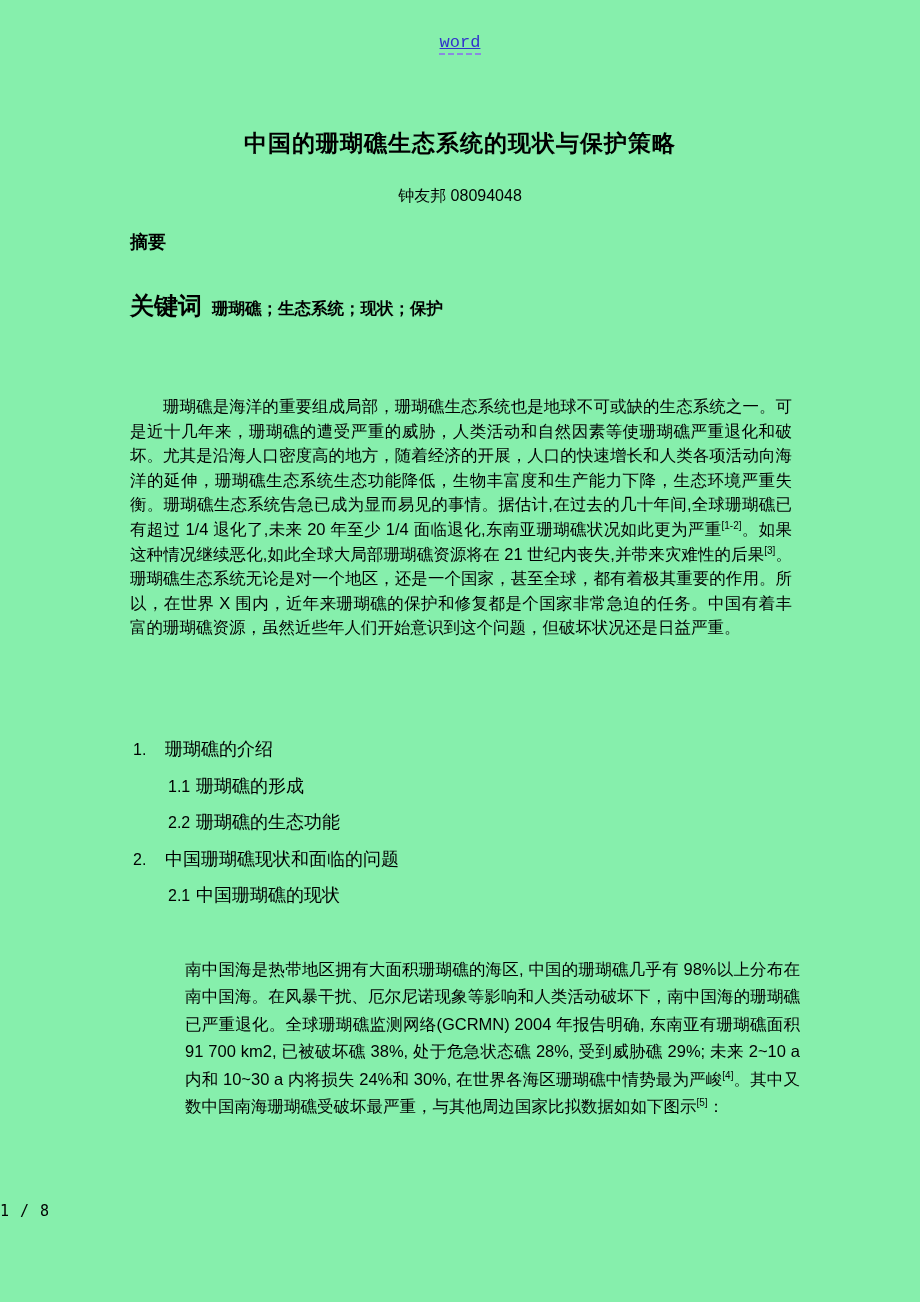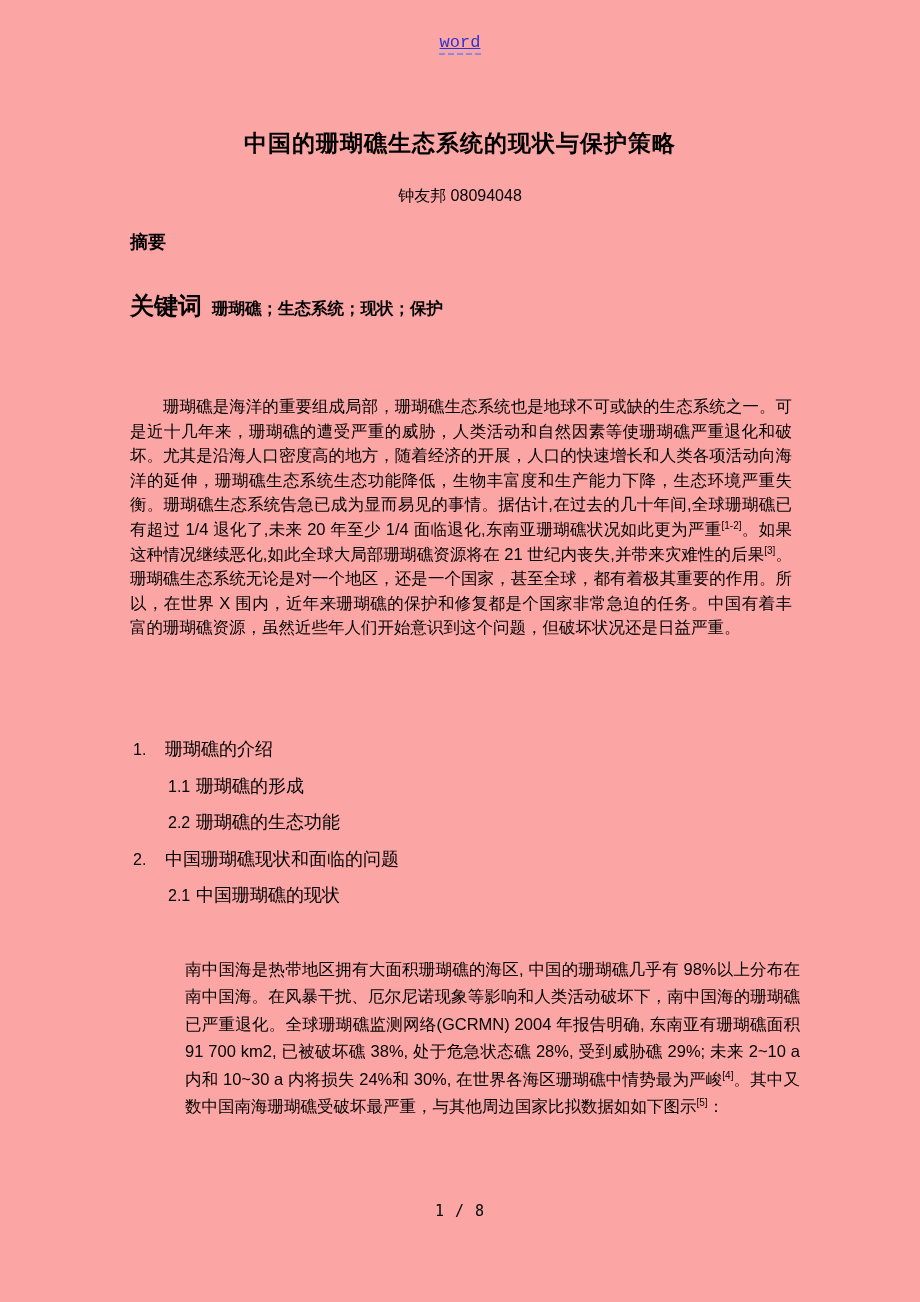--- a/index.html
+++ b/index.html
@@ -4,21 +4,21 @@
 <style>
   html, body {
     margin: 0;
     padding: 0;
     background: #ffffff;
   }
   .page {
     position: relative;
     width: 920px;
     height: 1302px;
-    background: #fca5a5;
+    background: #86efac;
     overflow: hidden;
     font-family: "Liberation Sans", sans-serif;
     color: #000000;
   }
 
   
   .word-header {
     position: absolute;
     top: 33px;
     left: 0;
@@ -136,21 +136,20 @@
     font-size: 16.5px;
     line-height: 27.4px;
     text-align: justify;
   }
 
   .page-footer {
     position: absolute;
     top: 1202px;
     left: 0;
     width: 100%;
-    text-align: center;
     font-family: "DejaVu Sans Mono", monospace;
     font-size: 15px;
     letter-spacing: 1px;
   }
 </style>
 </head>
 <body>
 
 <div class="page">
 

